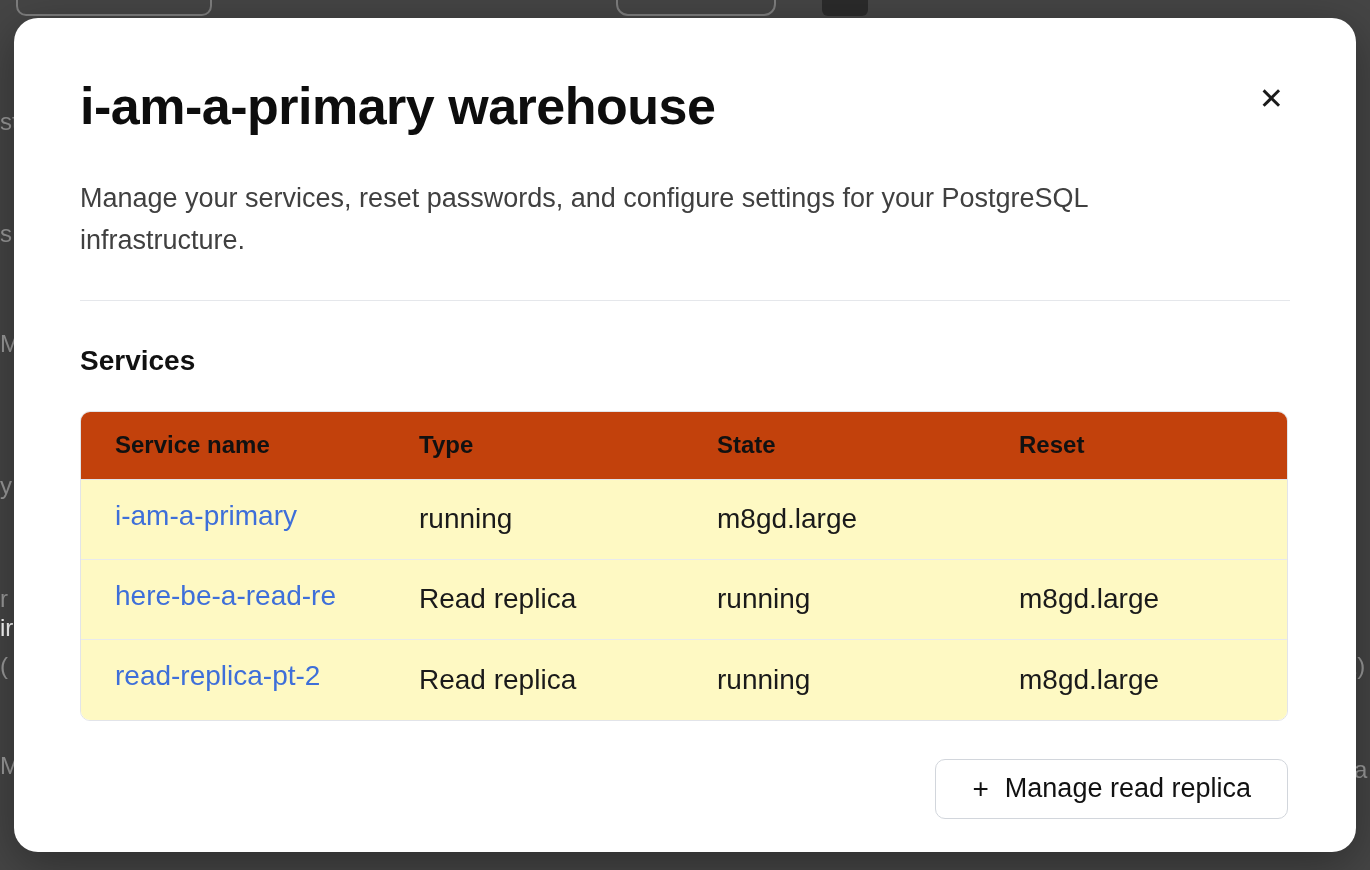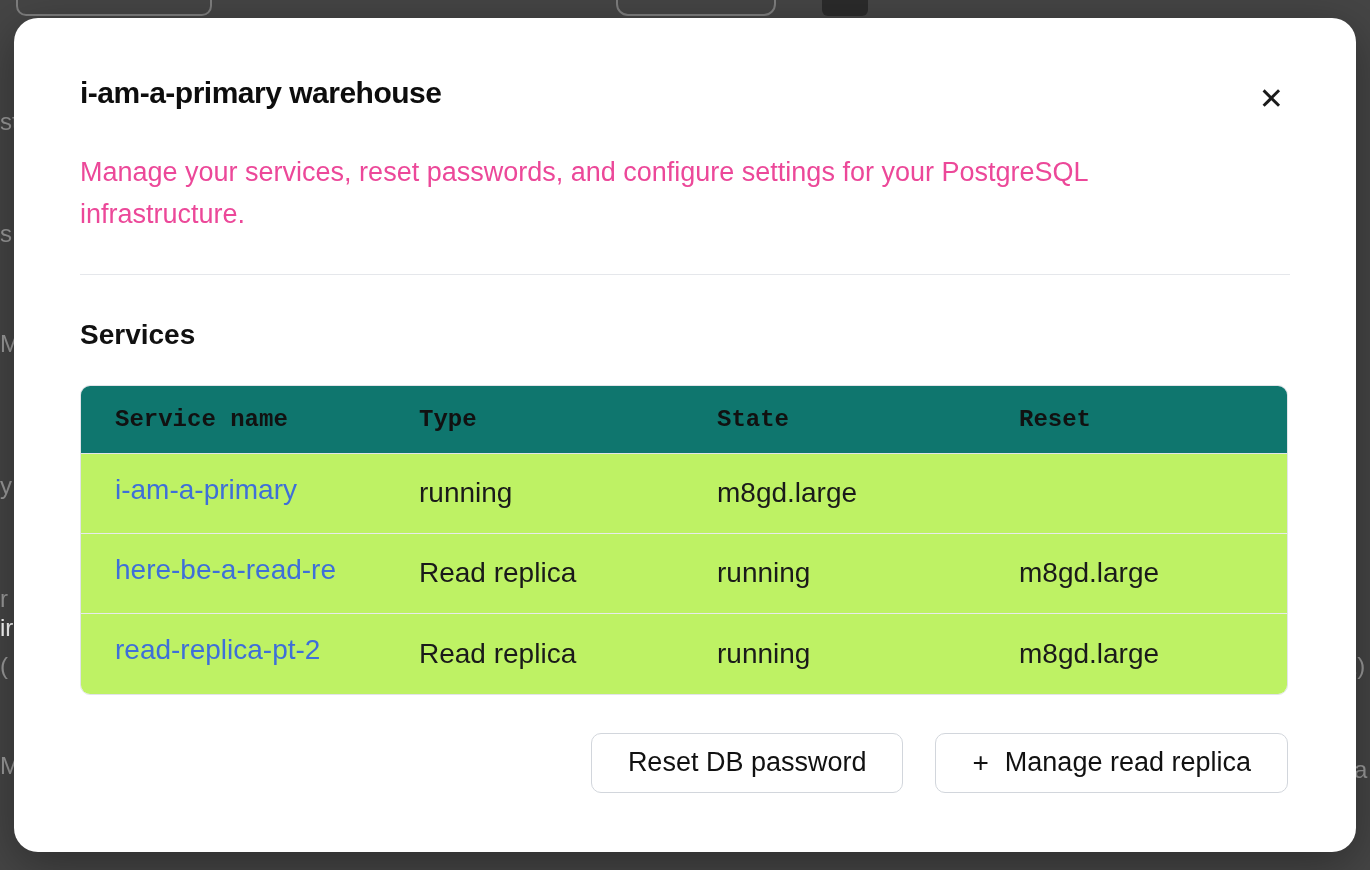--- a/index.html
+++ b/index.html
@@ -43,40 +43,40 @@
     border-radius: 24px;
     box-shadow: 0 12px 48px rgba(0,0,0,0.35);
     padding: 58px 66px 60px 66px;
   }
   .modal-header {
     display: flex;
     justify-content: space-between;
     align-items: flex-start;
   }
   .modal-title {
-    font-size: 30px;
+    font-size: 52px;
     font-weight: 700;
     color: #0d0d0d;
     letter-spacing: -0.5px;
   }
   .close-btn {
     background: none;
     border: none;
     font-size: 30px;
     line-height: 1;
     color: #1a1a1a;
     cursor: pointer;
     padding: 6px;
     margin-top: 2px;
   }
   .modal-desc {
-    margin-top: 32px;
+    margin-top: 42px;
     font-size: 27px;
     line-height: 1.55;
-    color: #ec4899;
+    color: #404040;
     max-width: 1130px;
   }
   .divider {
     border: none;
     border-top: 1px solid #e5e7eb;
     margin-top: 38px;
   }
   .services-heading {
     margin-top: 44px;
     font-size: 28px;
@@ -92,33 +92,32 @@
     border-radius: 10px;
     overflow: hidden;
   }
   .t-row {
     display: grid;
     grid-template-columns: 304px 298px 302px 1fr;
     align-items: center;
     padding-left: 34px;
   }
   .t-head {
-    background: #0f766e;
+    background: #c2410c;
     height: 68px;
     border-bottom: 1px solid #e2e4e9;
-    font-family: Liberation Mono, monospace;
   }
   .t-head .t-cell {
     font-size: 24px;
     font-weight: 600;
     color: #111111;
   }
   .t-body-row {
     height: 80px;
-    background: #bef264;
+    background: #fef9c3;
     border-bottom: 1px solid #e8eaed;
   }
   .t-body-row:last-child { border-bottom: none; }
   .t-cell {
     font-size: 28px;
     color: #1a1a1a;
     padding-right: 16px;
     white-space: nowrap;
     overflow: hidden;
   }
@@ -220,21 +219,18 @@
       <div class="t-cell"><a class="svc-link">read-replica-pt-2</a></div>
       <div class="t-cell">Read replica</div>
       <div class="t-cell">running</div>
       <div class="t-cell">m8gd.large</div>
     </div>
 
   </div>
 
   <div class="actions">
     <button class="action-btn">
-      <span>Reset DB password</span>
-    </button>
-    <button class="action-btn">
       <span class="plus-glyph">+</span>
       <span>Manage read replica</span>
     </button>
   </div>
 
 </div>
 
 </body></html>

